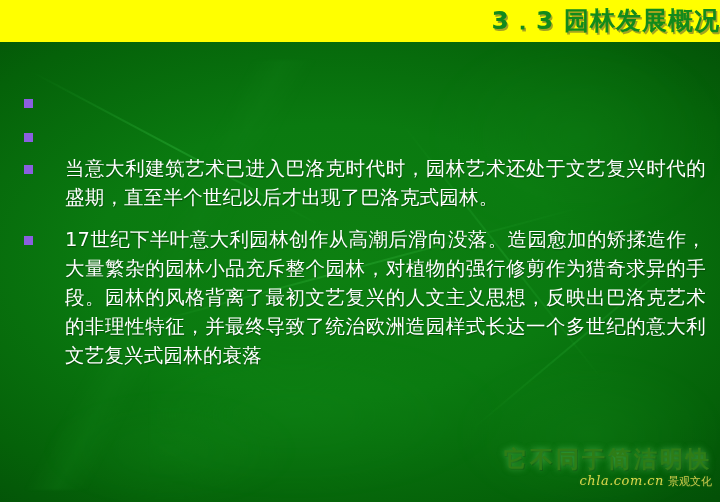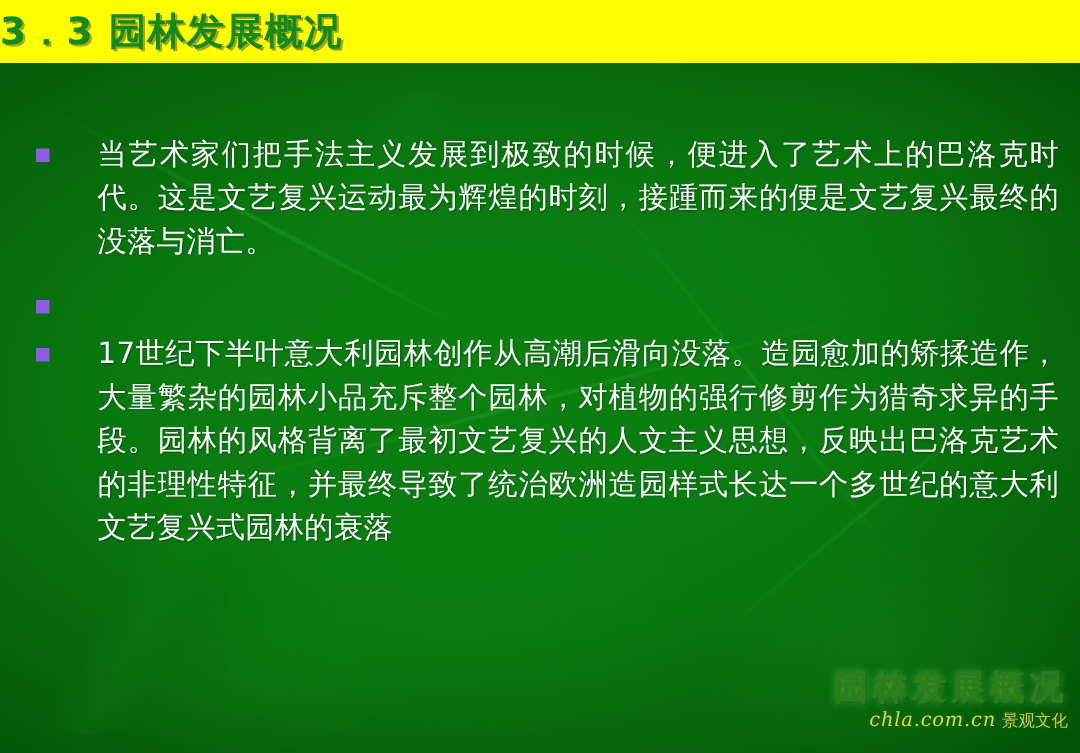--- a/index.html
+++ b/index.html
@@ -118,21 +118,21 @@
     width: 720px;
     height: 42px;
     background: #ffff00;
     z-index: 5;
   }
   #title-text {
     position: absolute;
     left: 0;
     top: 0;
     width: 720px;
-    text-align: left;
+    text-align: right;
     line-height: 42px;
     font-size: 25px;
     font-weight: bold;
     color: #128a1c;
     letter-spacing: 1px;
     text-shadow: 1.5px 1.5px 0 rgba(90,90,60,0.55);
     white-space: nowrap;
   }
 
   
@@ -235,35 +235,38 @@
   <div class="leaf streak-4"></div>
 
   <div id="title-bar">
     <div id="title-text">3．3  园林发展概况</div>
   </div>
 
   <div id="body-area">
 
     <div class="bullet-item p1">
       <span class="bullet-marker"></span>
-      <span class="bullet-text">当艺术家们把手法主义发展到极致的时候，便进入了艺术上的巴洛克时代。这是文艺复兴运动最为辉煌的时刻，接踵而来的便是文艺复兴最终的没落与消亡。</span>
     </div>
 
     <div class="bullet-item p2">
       <span class="bullet-marker"></span>
     </div>
 
+    <div class="bullet-item p3">
+      <span class="bullet-marker"></span>
+      <span class="bullet-text">当意大利建筑艺术已进入巴洛克时代时，园林艺术还处于文艺复兴时代的盛期，直至半个世纪以后才出现了巴洛克式园林。</span>
+    </div>
 
     <div class="bullet-item p4">
       <span class="bullet-marker"></span>
       <span class="bullet-text">17世纪下半叶意大利园林创作从高潮后滑向没落。造园愈加的矫揉造作，大量繁杂的园林小品充斥整个园林，对植物的强行修剪作为猎奇求异的手段。园林的风格背离了最初文艺复兴的人文主义思想，反映出巴洛克艺术的非理性特征，并最终导致了统治欧洲造园样式长达一个多世纪的意大利文艺复兴式园林的衰落</span>
     </div>
 
   </div>
 
   <div id="watermark">
-    <div id="watermark-main">园林发展概况</div>
+    <div id="watermark-main">它不同于简洁明快</div>
     <div id="watermark-sub">
       <span>chla.com.cn</span><span class="cjk-tag">景观文化</span>
     </div>
   </div>
 
 </div>
 
 </body></html>

